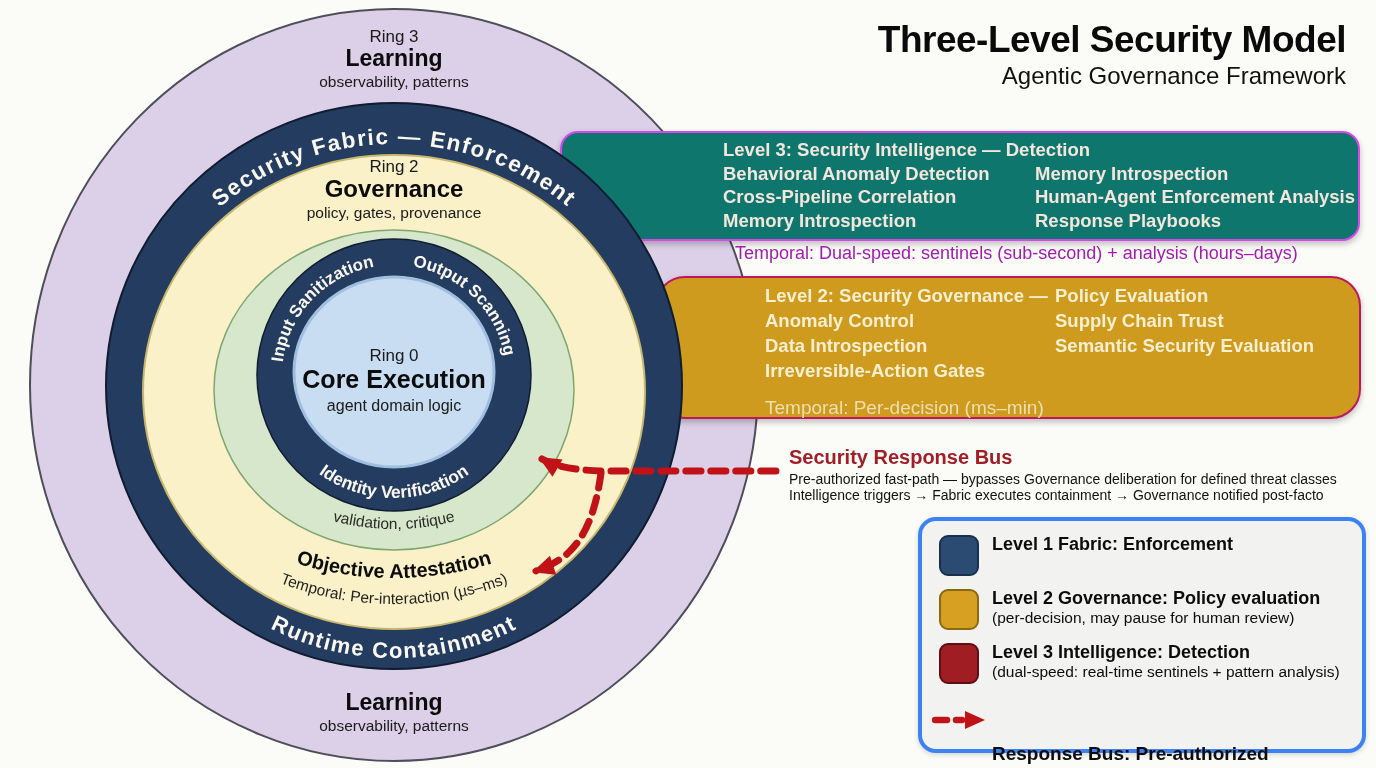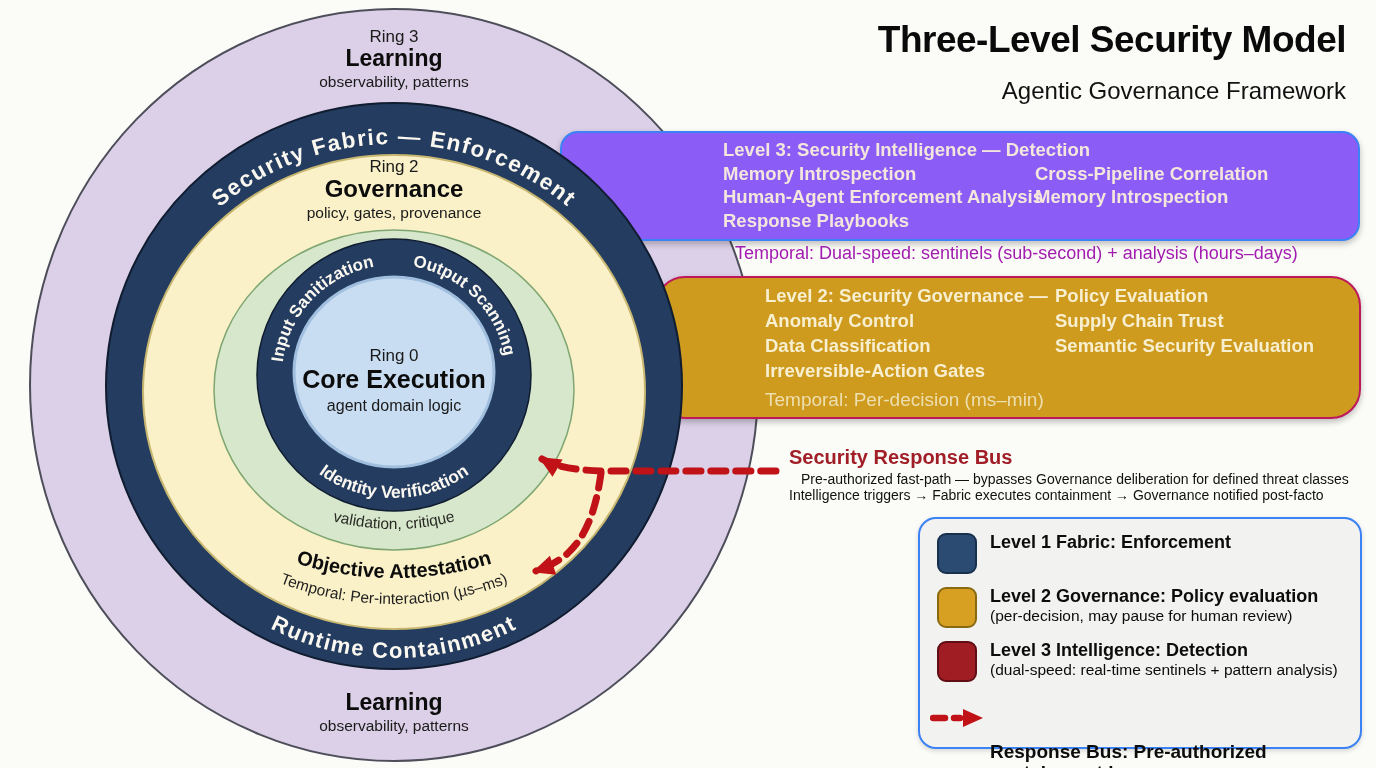--- a/index.html
+++ b/index.html
@@ -3,46 +3,46 @@
 <meta charset="utf-8">
 <style>
   html,body{margin:0;padding:0;background:#ffffff;}
   .stage{position:relative;width:1376px;height:768px;background:#FBFBF8;overflow:hidden;
          font-family:"Liberation Sans",sans-serif;}
   .layer{position:absolute;left:0;top:0;pointer-events:none;}
   svg{font-family:"Liberation Sans",sans-serif;}
 
   
   .lvlbox{position:absolute;box-shadow:0 3px 6px rgba(0,0,0,0.25);}
-  .red-box{left:560px;top:131px;width:796px;height:106px;background:#8b5cf6;
-           border:2px solid #3b82f6;border-radius:18px;}
+  .red-box{left:560px;top:131px;width:796px;height:106px;background:#0f766e;
+           border:2px solid #d946ef;border-radius:18px;}
   .gold-box{left:655px;top:276px;width:702px;height:139px;background:#CE9B1E;
             border:2px solid #be185d;border-radius:30px;}
   .box-grid{position:absolute;display:grid;font-weight:bold;white-space:nowrap;}
   .red-grid{left:161px;top:5px;grid-template-columns:312px auto;
             font-size:18.5px;line-height:23.5px;color:#F3E6DC;}
   .gold-grid{left:108px;top:5px;grid-template-columns:290px auto;
              font-size:18.5px;line-height:25px;color:#F7EFD0;}
   .span2{grid-column:1 / -1;}
-  .gold-temporal{grid-column:1 / -1;margin-top:4px;font-weight:normal;font-size:19px;color:#EDDFB0;}
+  .gold-temporal{grid-column:1 / -1;margin-top:12px;font-weight:normal;font-size:19px;color:#EDDFB0;}
 
   .temporal3{position:absolute;left:735px;top:243px;font-size:18px;color:#a21caf;}
 
   .title-block{position:absolute;right:30px;top:20px;text-align:right;color:#0A0A0A;}
   .title-main{font-size:37px;font-weight:bold;letter-spacing:-0.5px;line-height:40px;text-align:right;}
-  .title-sub{font-size:24px;line-height:26px;margin-top:18px;color:#111;}
+  .title-sub{font-size:24px;line-height:26px;margin-top:3px;color:#111;}
 
   .bus-block{position:absolute;left:789px;top:446px;color:#111;}
   .bus-title{font-size:20px;font-weight:bold;color:#A21E26;line-height:22px;}
   .bus-line{font-size:14px;line-height:16px;}
-  .bus-line.first{margin-top:3px;margin-left:12px;}
+  .bus-line.first{margin-top:3px;}
 
   
   .legend{position:absolute;left:918px;top:517px;width:440px;height:228px;background:#F2F2F0;
-          border:2px solid #3b82f6;border-radius:18px;box-shadow:0 2px 5px rgba(0,0,0,0.15);}
+          border:4px solid #3b82f6;border-radius:18px;box-shadow:0 2px 5px rgba(0,0,0,0.15);}
   .legend-item{position:absolute;left:0;width:100%;}
   .swatch{position:absolute;left:17px;top:0;width:36px;height:37px;border-radius:9px;}
   .swatch.s-navy{background:#2B4B72;border:2px solid #16304E;}
   .swatch.s-gold{background:#D7A023;border:2px solid #8A6A10;}
   .swatch.s-red{background:#A01D24;border:2px solid #5E0E14;}
   .legend-text{position:absolute;left:70px;top:0;width:350px;color:#0C0C0C;}
   .legend-title{font-size:18px;font-weight:bold;line-height:19px;}
   .legend-sub{font-size:15.5px;line-height:19px;}
   .legend-title2{font-size:19px;font-weight:bold;line-height:21px;width:300px;white-space:normal;margin-top:44px;}
   .legend-arrow{position:absolute;left:10px;top:10px;}
@@ -52,37 +52,38 @@
 
 <div class="stage">
 
   <svg class="layer" width="1376" height="768" viewBox="0 0 1376 768">
     <ellipse cx="394" cy="385" rx="364" ry="376" fill="#DBD0E7" stroke="#4E4E5A" stroke-width="2"></ellipse>
   </svg>
 
   <div class="lvlbox red-box">
     <div class="box-grid red-grid">
       <div class="span2">Level 3: Security Intelligence — Detection</div>
+      <div>Behavioral Anomaly Detection</div>
       <div>Memory Introspection</div>
       <div>Cross-Pipeline Correlation</div>
       <div>Human-Agent Enforcement Analysis</div>
       <div>Memory Introspection</div>
       <div>Response Playbooks</div>
     </div>
   </div>
 
   <div class="temporal3">Temporal: Dual-speed: sentinels (sub-second) + analysis (hours–days)</div>
 
   <div class="lvlbox gold-box">
     <div class="box-grid gold-grid">
       <div>Level 2: Security Governance —</div>
       <div>Policy Evaluation</div>
       <div>Anomaly Control</div>
       <div>Supply Chain Trust</div>
-      <div>Data Classification</div>
+      <div>Data Introspection</div>
       <div>Semantic Security Evaluation</div>
       <div>Irreversible-Action Gates</div>
       <div></div>
       <div class="gold-temporal">Temporal: Per-decision (ms–min)</div>
     </div>
   </div>
 
   <svg class="layer" width="1376" height="768" viewBox="0 0 1376 768">
     <defs>
       <path id="p-fab-top" d="M 136 386 A 258 242 0 1 1 652 386 A 258 242 0 1 1 136 386"></path>

